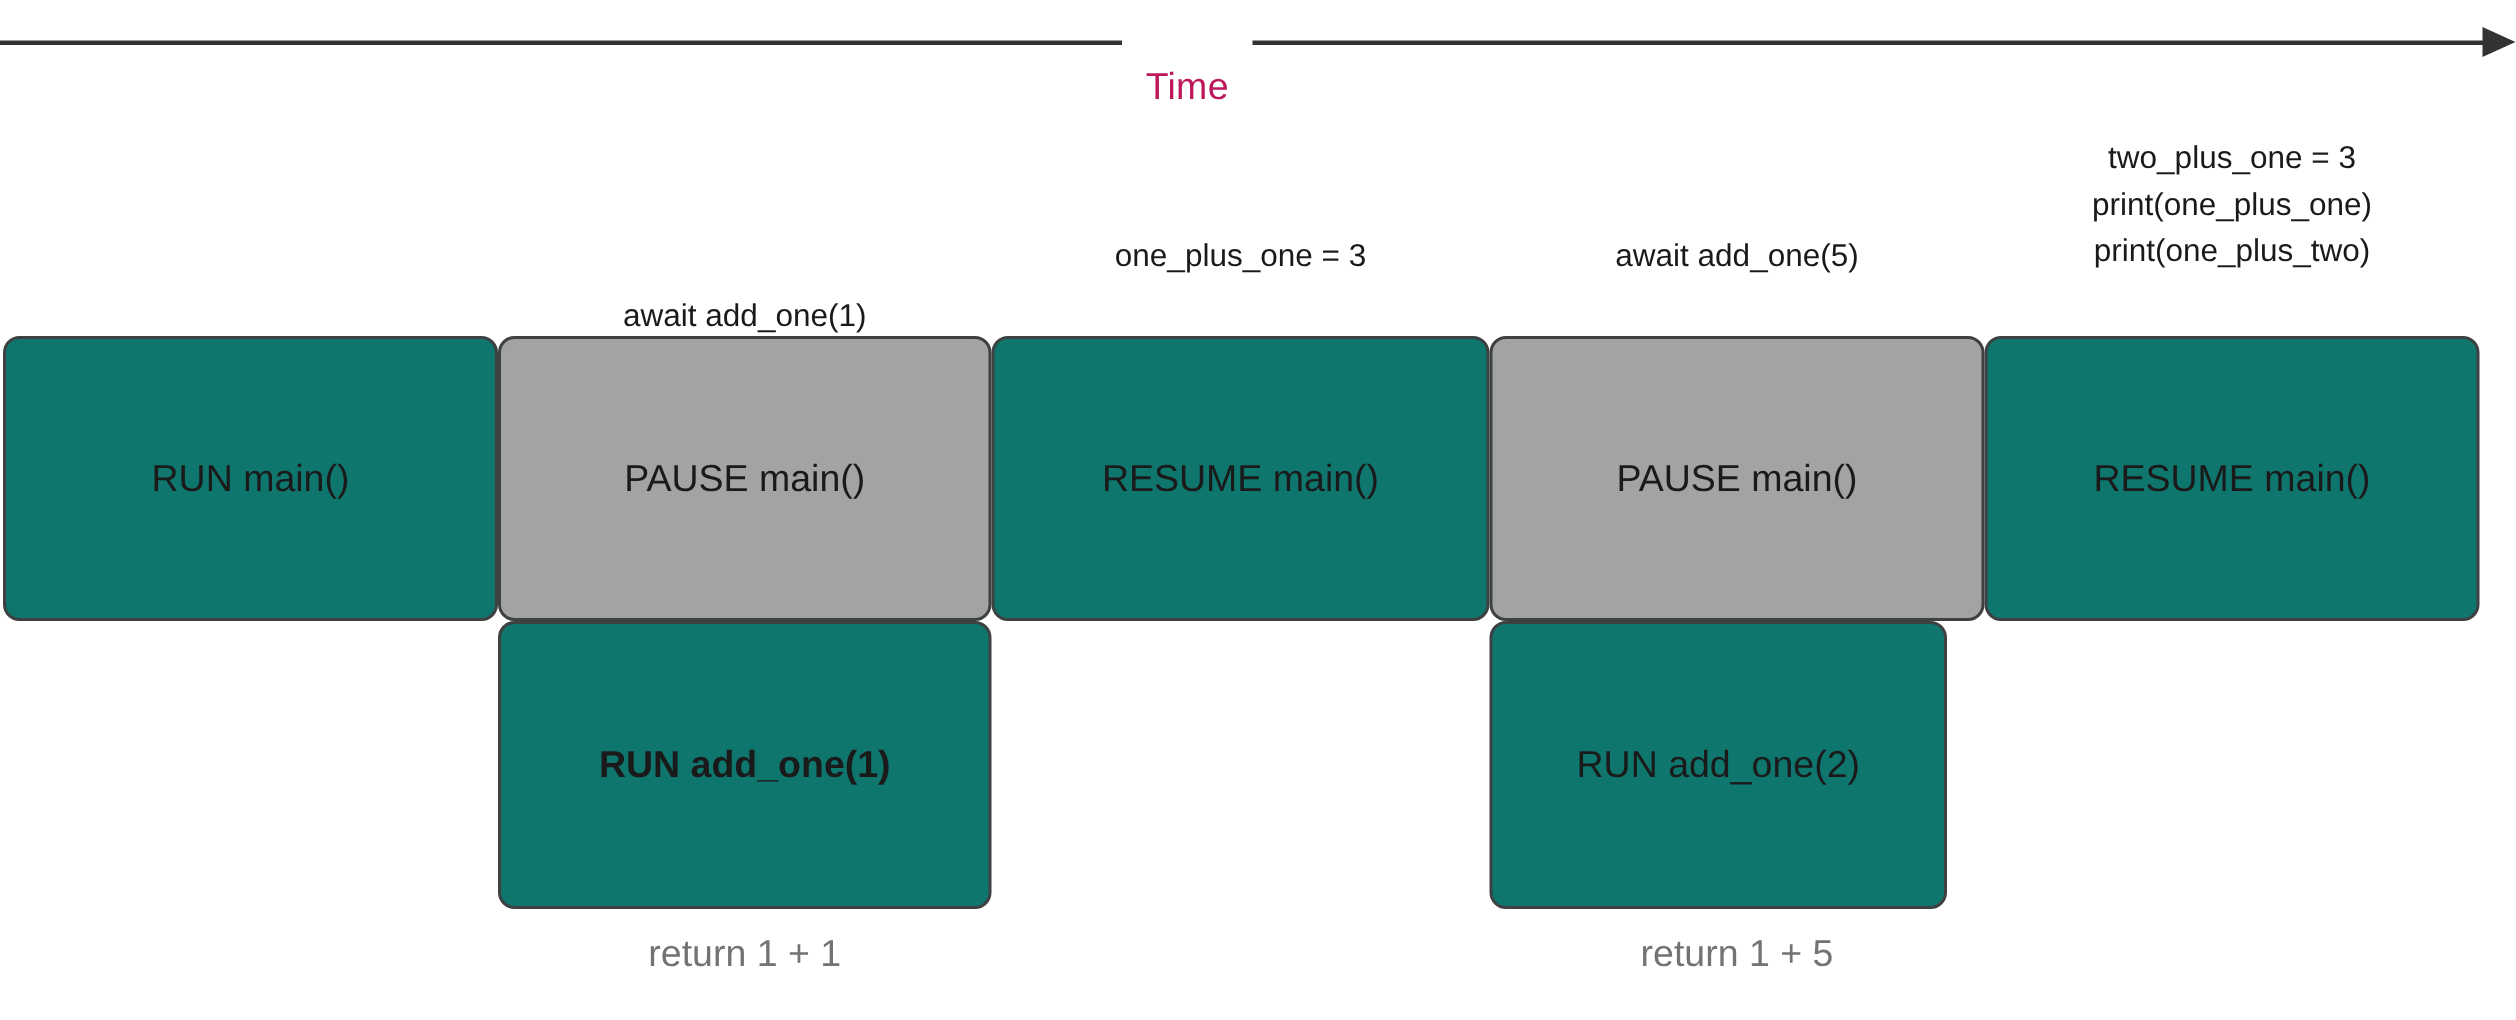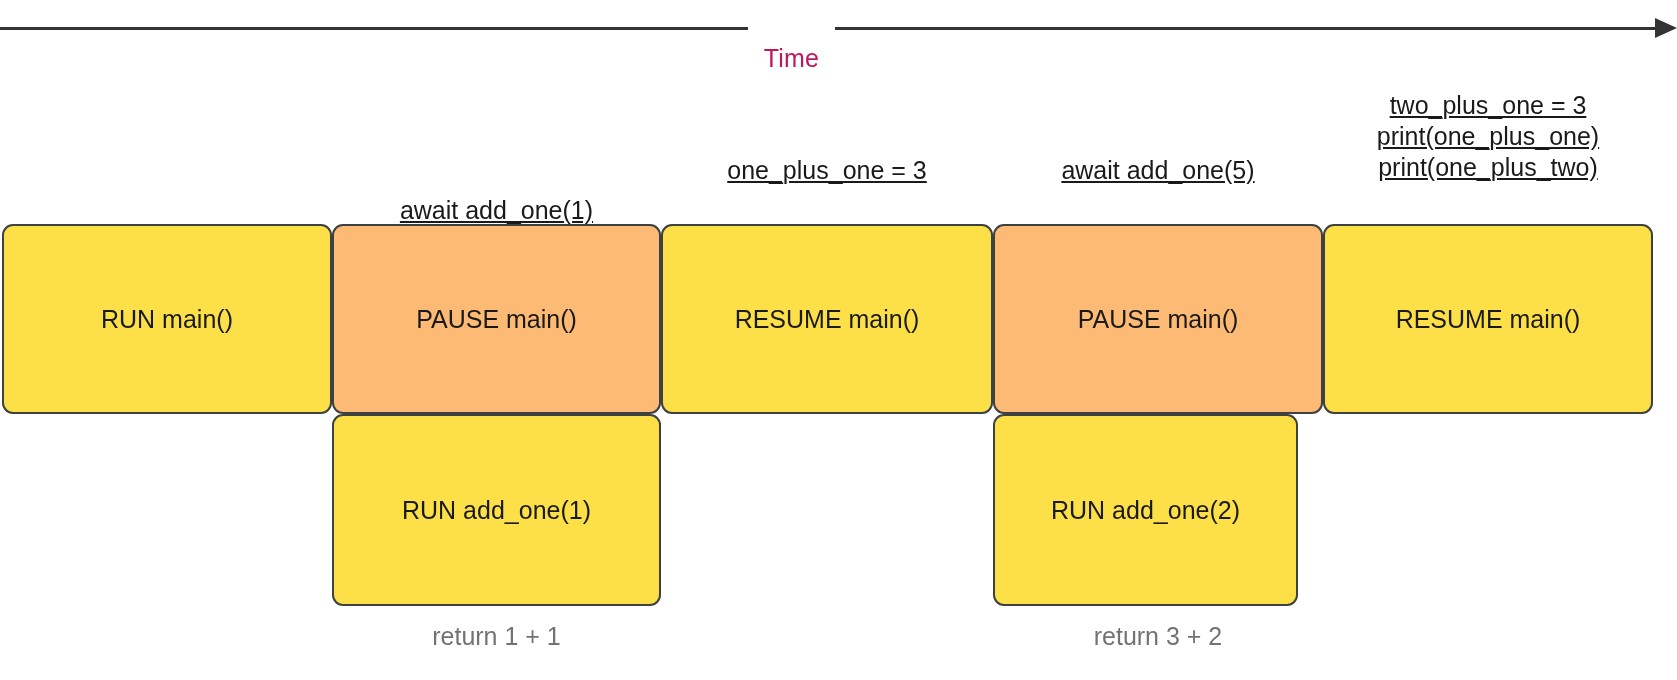--- a/index.html
+++ b/index.html
@@ -53,43 +53,42 @@
     height: 0;
     border-top: 10.5px solid transparent;
     border-bottom: 10.5px solid transparent;
     border-left: 22px solid #333333;
   }
 
   
   .top-label {
     position: absolute;
     text-align: center;
-    font-size: 25px;
+    font-size: 21px;
     line-height: 31px;
     color: #1a1a1a;
     white-space: pre-line;
-    text-decoration: underline;
   }
 
   
   .box {
     position: absolute;
     box-sizing: border-box;
     border: 2.5px solid #3d4142;
     border-radius: 11px;
     display: flex;
     align-items: center;
     justify-content: center;
     font-size: 25px;
     line-height: 30px;
     color: #1a1a1a;
     text-align: center;
   }
-  .box.teal  { background: #fde047; }
-  .box.cream { background: #fdba74; }
+  .box.teal  { background: #0f766e; }
+  .box.cream { background: #a3a3a3; }
 
   
   .bottom-label {
     position: absolute;
     text-align: center;
     font-size: 25px;
     line-height: 31px;
     color: #737373;
   }
 </style>
@@ -109,17 +108,17 @@
 <div class="top-label" style="left:1323px; top:90px;  width:330px;">two_plus_one = 3
 print(one_plus_one)
 print(one_plus_two)</div>
 
 <div class="box teal" style="left:2px;    top:224px; width:330px; height:190px;">RUN main()</div>
 <div class="box cream" style="left:332px;  top:224px; width:329px; height:190px;">PAUSE main()</div>
 <div class="box teal" style="left:661px;  top:224px; width:332px; height:190px;">RESUME main()</div>
 <div class="box cream" style="left:993px;  top:224px; width:330px; height:190px;">PAUSE main()</div>
 <div class="box teal" style="left:1323px; top:224px; width:330px; height:190px;">RESUME main()</div>
 
-<div class="box teal" style="left:332px; top:414px; width:329px; height:192px;">RUN add_one(1)</div>
+<div class="box teal" style="left:332px; top:414px; width:329px; height:192px;font-weight:bold;">RUN add_one(1)</div>
 <div class="box teal" style="left:993px; top:414px; width:305px; height:192px;">RUN add_one(2)</div>
 
 <div class="bottom-label" style="left:332px; top:621px; width:329px;">return 1 + 1</div>
-<div class="bottom-label" style="left:993px; top:621px; width:330px;">return 3 + 2</div>
+<div class="bottom-label" style="left:993px; top:621px; width:330px;">return 1 + 5</div>
 
 </body></html>

